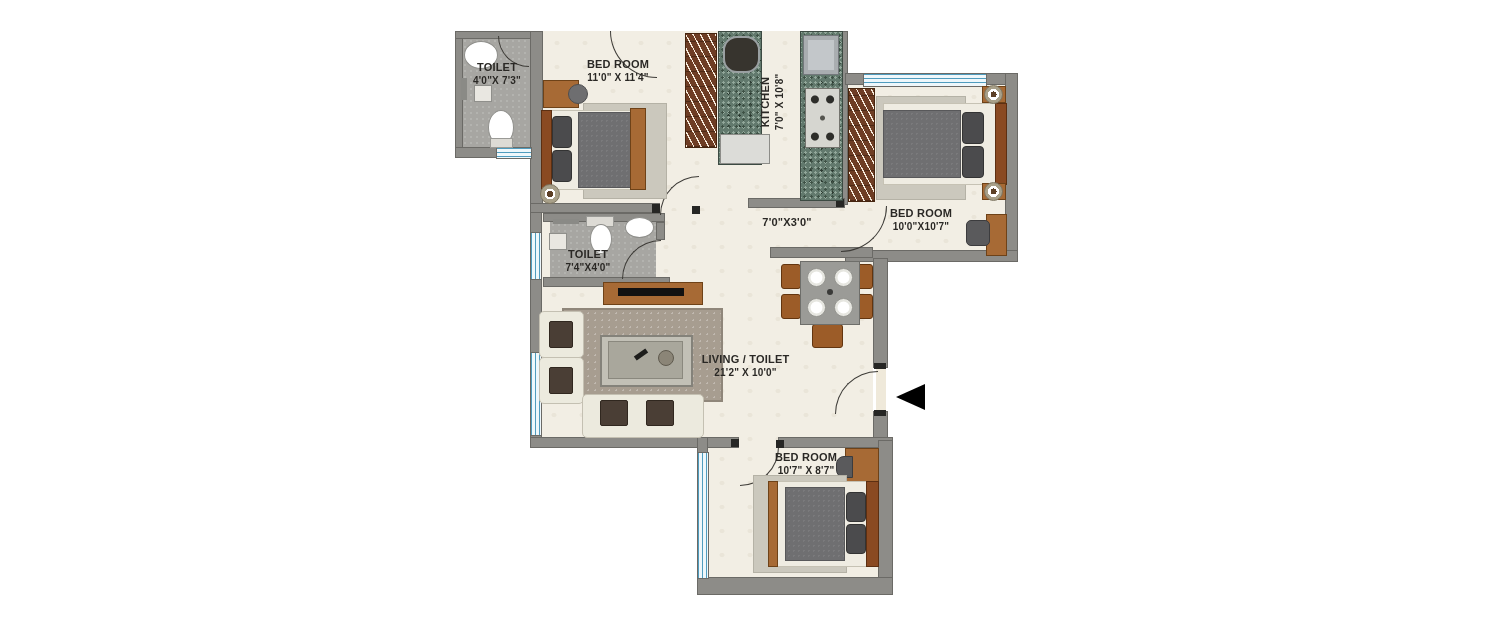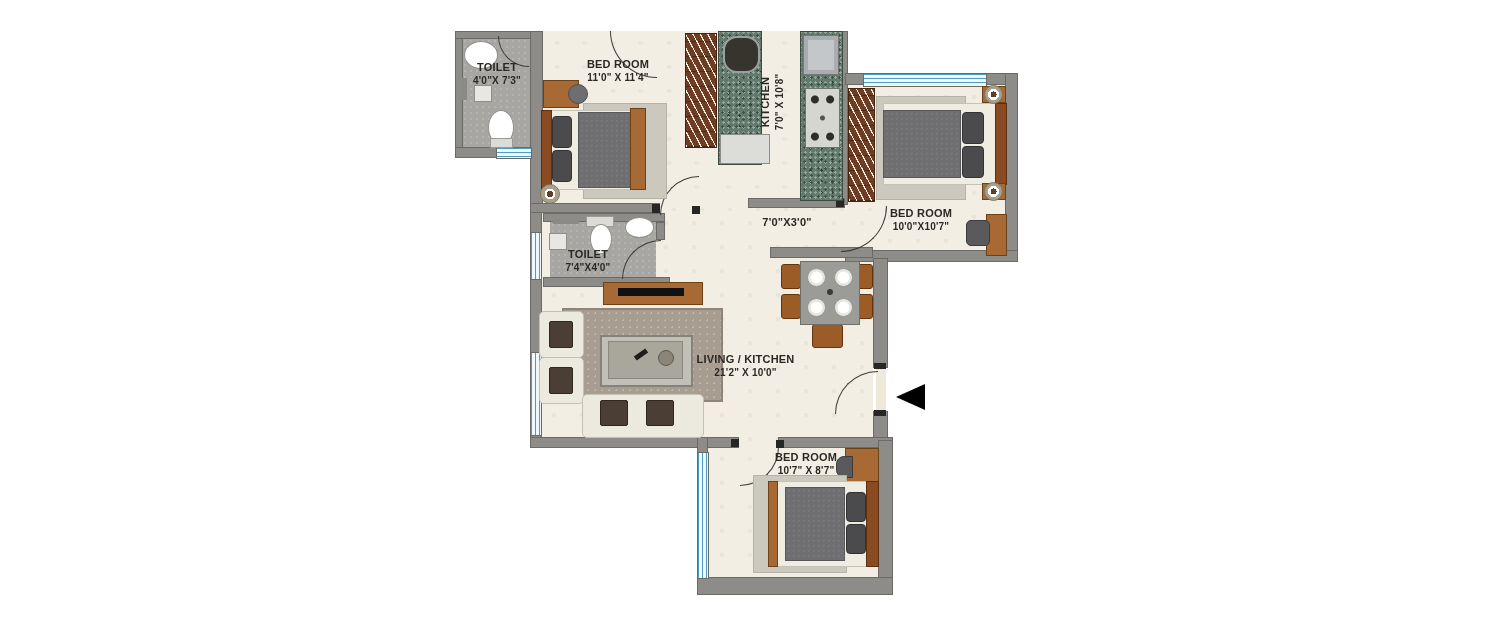--- a/index.html
+++ b/index.html
@@ -228,21 +228,21 @@
     <div class="dims">10'0"X10'7"</div>
   </div>
   <div class="lbl" style="left:744px;top:215px;width:86px;">
     <div class="dims" style="font-size:11px;">7'0"X3'0"</div>
   </div>
   <div class="lbl" style="left:545px;top:247px;width:86px;">
     <div>TOILET</div>
     <div class="dims">7'4"X4'0"</div>
   </div>
   <div class="lbl" style="left:678px;top:352px;width:135px;">
-    <div>LIVING / KITCHEN</div>
+    <div>LIVING / TOILET</div>
     <div class="dims">21'2" X 10'0"</div>
   </div>
   <div class="lbl" style="left:750px;top:450px;width:112px;">
     <div>BED ROOM</div>
     <div class="dims">10'7" X 8'7"</div>
   </div>
 
 </div>
 
 </body></html>

